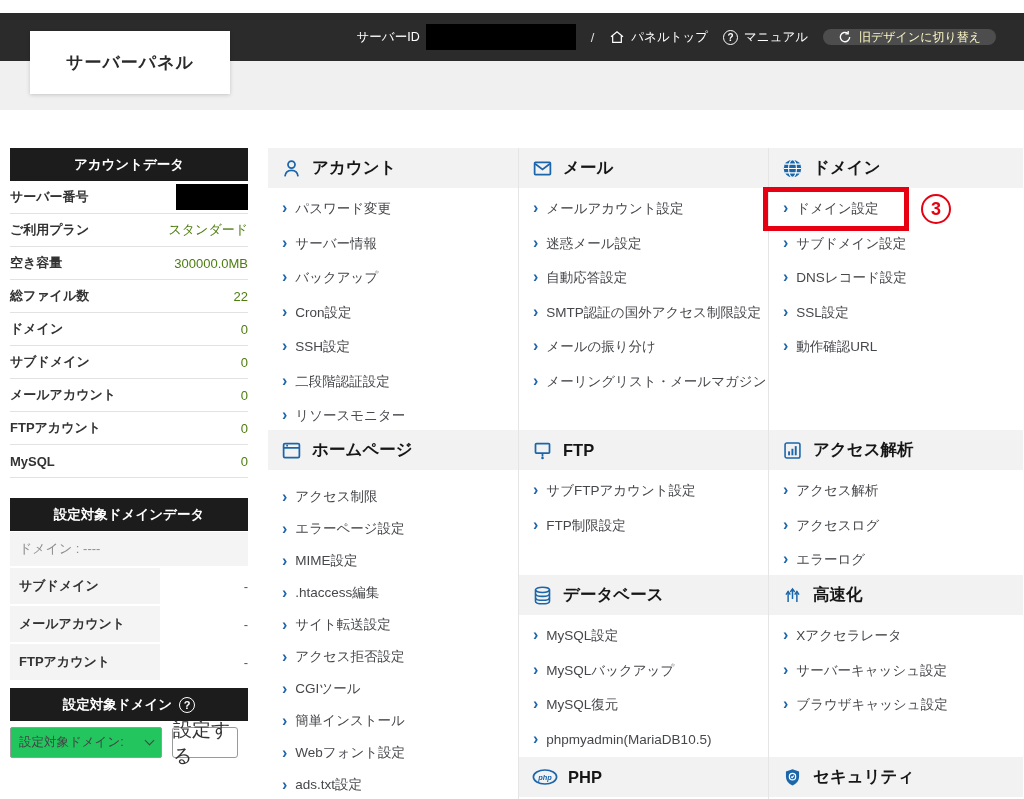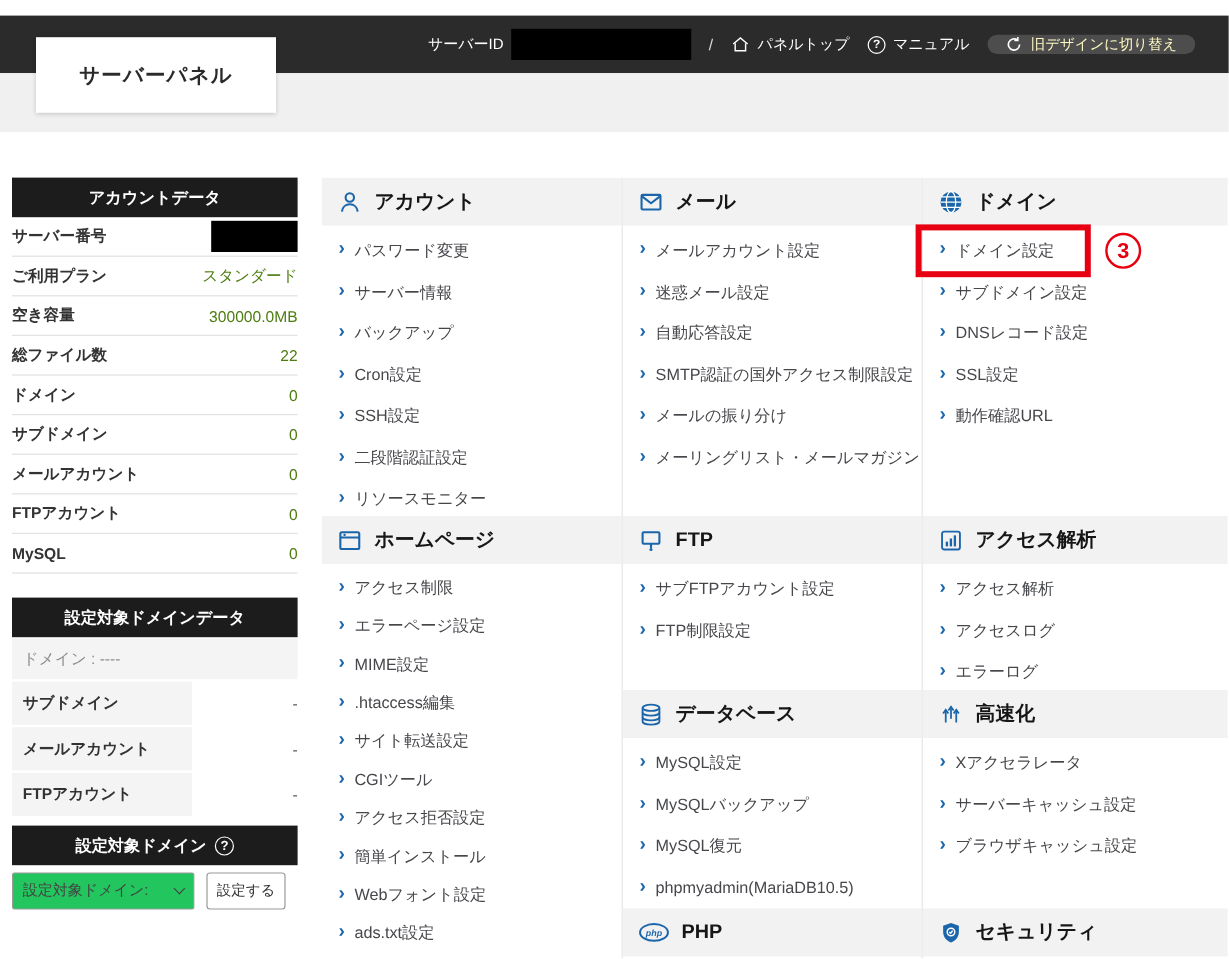--- a/index.html
+++ b/index.html
@@ -69,40 +69,40 @@
     width:152px;height:31px;border:1px solid #9a9a9a;border-radius:2px;background:#22c55e;
     display:flex;align-items:center;justify-content:space-between;
     padding:0 8px;font-size:12.5px;color:#444;cursor:pointer;white-space:nowrap;overflow:hidden;
   }
   .chev-down{
     width:7px;height:7px;border-right:1.6px solid #444;border-bottom:1.6px solid #444;
     transform:rotate(45deg);margin-top:-4px;flex:0 0 auto;
   }
   .set-btn{
     width:66px;height:31px;border:1px solid #9a9a9a;border-radius:3px;background:#fff;
-    font-size:12px;color:#333;display:flex;align-items:center;justify-content:center;cursor:pointer;
+    font-size:19px;color:#333;display:flex;align-items:center;justify-content:center;cursor:pointer;
   }
   
   .main{position:absolute;left:268px;top:148px;width:756px;height:651px;display:flex;overflow:hidden;}
   .col{width:250px;display:flex;flex-direction:column;}
   .col + .col{border-left:1px solid var(--border);}
   .col:last-child{width:255px;}
   .sec{flex:0 0 auto;}
   .h282{height:282px;} .h145{height:145px;} .h182{height:182px;} .hrest{flex:1 1 auto;}
   .sec-head{
     height:40px;background:var(--band);display:flex;align-items:center;gap:10px;padding-left:13px;
   }
   .sec-title{font-size:16.5px;font-weight:bold;color:#161616;}
   .sec-head .icn{color:var(--accent);}
   .links{list-style:none;padding-top:4px;}
   .link-item{
     position:relative;height:34.5px;display:flex;align-items:center;padding-left:14px;
     font-size:13.5px;color:var(--link);cursor:pointer;
   }
-  .sec-homepage .link-item{height:32px;}
+  .sec-homepage .link-item{height:32px;align-items:flex-end;}
   .link-item::before{
     content:"›";color:var(--accent);font-weight:bold;font-size:16px;margin-right:8px;
     line-height:1;position:relative;top:-1px;
   }
   .link-item.highlighted::after{
     content:"";position:absolute;left:-6px;top:-5px;width:136px;height:34px;
     border:5px solid var(--red);pointer-events:none;
   }
   .annotation{
     display:none;position:absolute;left:152px;top:50%;transform:translateY(-50%);
@@ -298,25 +298,25 @@
   </li>
           <li class="link-item">
     <span class="link-label">.htaccess編集</span>
 
   </li>
           <li class="link-item">
     <span class="link-label">サイト転送設定</span>
 
   </li>
           <li class="link-item">
+    <span class="link-label">アクセス拒否設定</span>
+
+  </li>
+          <li class="link-item">
     <span class="link-label">CGIツール</span>
-
-  </li>
-          <li class="link-item">
-    <span class="link-label">アクセス拒否設定</span>
 
   </li>
           <li class="link-item">
     <span class="link-label">簡単インストール</span>
 
   </li>
           <li class="link-item">
     <span class="link-label">Webフォント設定</span>
 
   </li>

